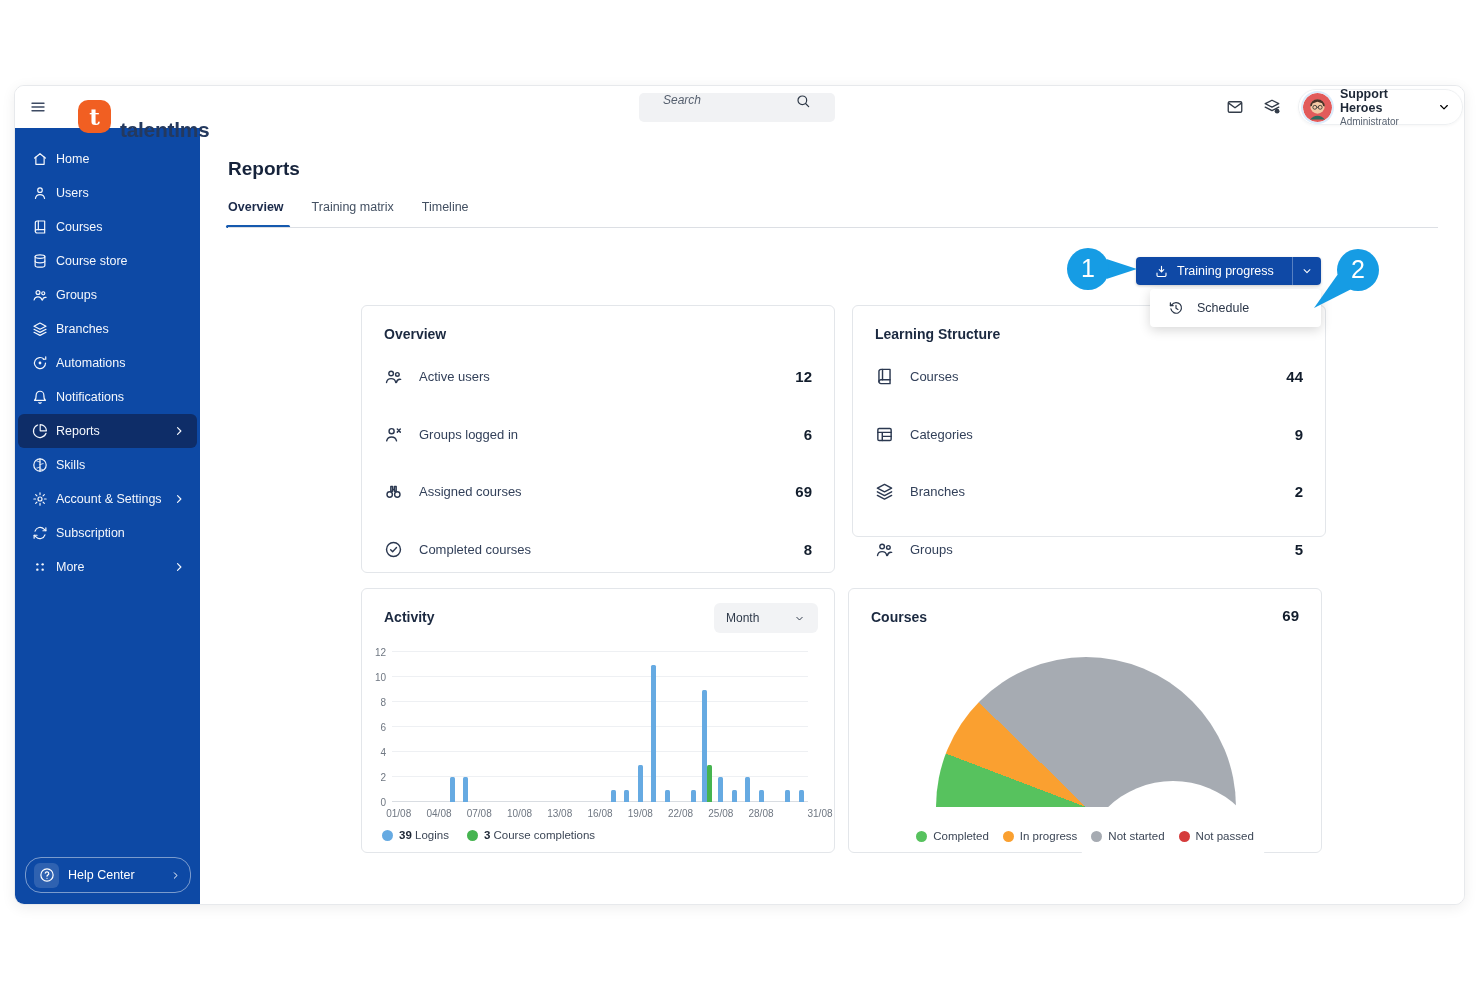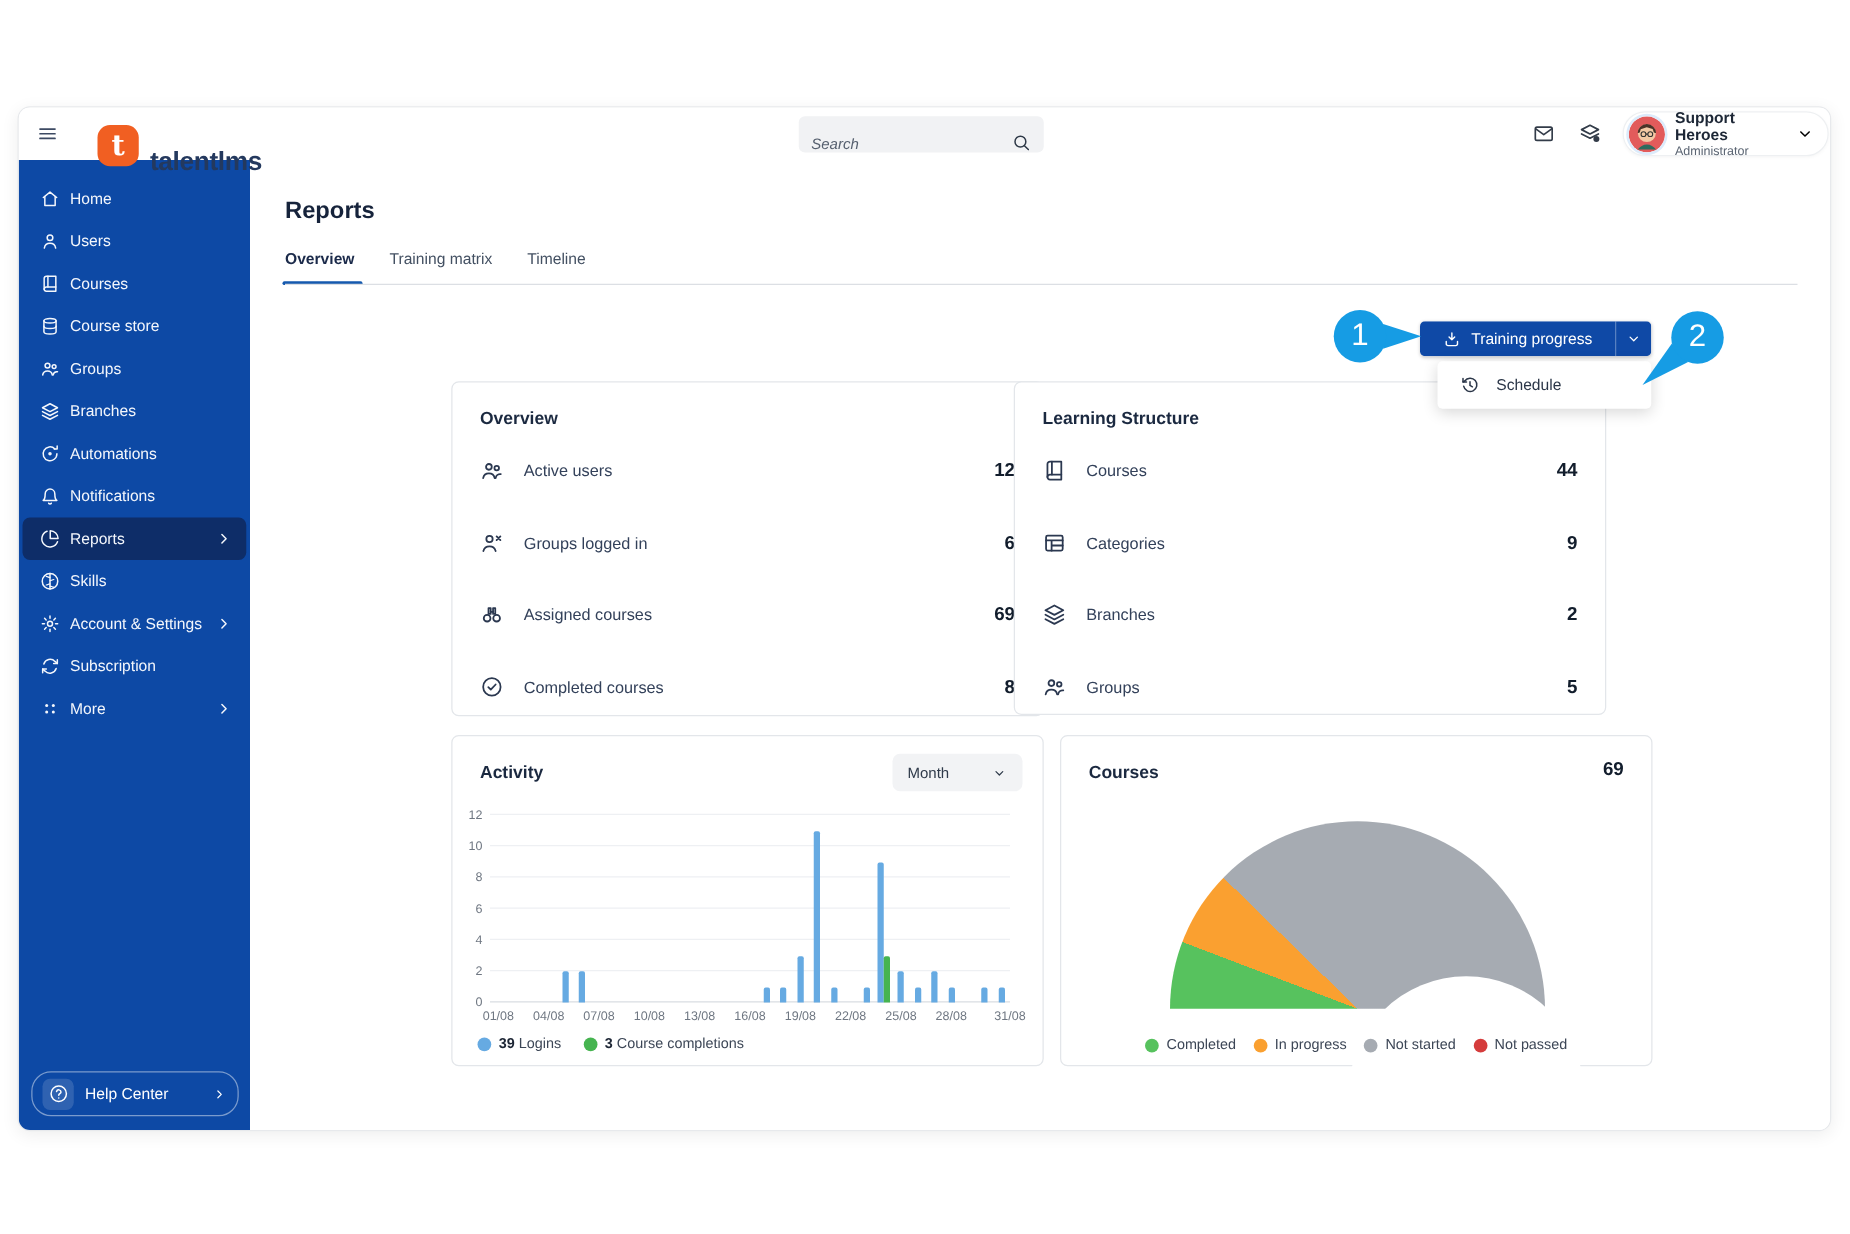--- a/index.html
+++ b/index.html
@@ -7,21 +7,21 @@
   .ic { width:1em; height:1em; stroke:currentColor; fill:none; stroke-width:1.8; stroke-linecap:round; stroke-linejoin:round; display:block; }
 
   .app { position:absolute; left:14px; top:85px; width:1451px; height:820px; background:#fff; border:1px solid #e7e9ec; border-radius:10px; box-shadow:0 3px 14px rgba(0,0,0,.07); overflow:hidden; }
 
   
   .topbar { position:absolute; left:0; top:0; right:0; height:42px; background:#fff; display:flex; align-items:center; z-index:5; }
   .hamburger { position:absolute; left:14px; top:12px; width:18px; height:18px; font-size:18px; color:#3d4a63; background:none; border:none; cursor:pointer; }
   .brand { position:absolute; left:63px; top:4px; display:flex; align-items:center; gap:9px; }
   .brand-mark { width:33px; height:33px; border-radius:10px; background:var(--brand-orange); color:#fff; display:flex; align-items:center; justify-content:center; font-size:23px; font-weight:bold; font-family:"DejaVu Serif",serif; }
   .brand-name { font-size:21px; font-weight:bold; color:#24395e; letter-spacing:-.3px;margin-top:28px; }
-  .search { position:absolute; left:624px; top:7px; width:196px; height:29px; background:#f1f2f4; border-radius:5px; display:flex; align-items:flex-end; padding:0 10px; cursor:text; }
+  .search { position:absolute; left:624px; top:7px; width:196px; height:29px; background:#f1f2f4; border-radius:5px; display:flex; align-items:flex-start; padding:0 24px; cursor:text; }
   .search-ph { flex:1; font-size:12px; font-style:italic; color:#555f6e; }
   .search .ic { font-size:16px; color:#2e3947; }
   .top-ic { position:absolute; top:12px; font-size:18px; color:#333c49; cursor:pointer; }
   .top-ic.mail { left:1211px; }
   .top-ic.stack { left:1248px; }
   .profile { position:absolute; left:1283px; top:3px; width:165px; height:36px; border:1px solid #eef0f2; border-radius:18px; display:flex; align-items:center; padding:0 10px 0 4px; gap:8px; cursor:pointer; box-shadow:0 1px 3px rgba(0,0,0,.04); }
   .avatar { width:29px; height:29px; border-radius:50%; overflow:hidden; flex:none; box-shadow:0 0 0 2px #dcebfb; }
   .p-texts { flex:1; line-height:1.15; }
   .p-name { font-size:12.5px; font-weight:bold; color:#1d2736; }
   .p-role { font-size:10px; color:#5a6472; }
@@ -63,21 +63,21 @@
   .ann-num { position:absolute; color:#fff; font-size:25px; width:42px; text-align:center; top:8px; }
   .ann1 { left:865px; top:118px; }
   .ann1 .ann-num { left:2px; }
   .ann2 { left:1107px; top:116px; }
   .ann2 .ann-num { left:30px; top:11px; }
 
   
   .card { position:absolute; background:#fff; border:1px solid #e3e6ea; border-radius:6px; }
   .card-title { position:absolute; left:22px; top:20px; font-size:14px; font-weight:bold; color:#1b2940; }
   .card-ov { left:161px; top:177px; width:474px; height:268px; }
-  .card-ls { left:611px; top:177px; width:474px; height:267px; }
+  .card-ls { left:652px; top:177px; width:474px; height:232px; }
   .card-act { left:161px; top:460px; width:474px; height:265px; }
   .card-crs { left:648px; top:460px; width:474px; height:265px; }
 
   .rows { position:absolute; left:22px; right:22px; top:42px; }
   .stat-row { height:57.5px; display:flex; align-items:center; gap:16px; }
   .stat-row .ic { font-size:19px; color:#2b3850; flex:none; }
   .stat-label { flex:1; font-size:13px; color:#33415a; }
   .stat-value { font-size:15px; font-weight:bold; color:#121d2c; }
 
   
@@ -486,21 +486,21 @@
           <span class="xlab" style="left:18.7px">01/08</span>
           <span class="xlab" style="left:59.0px">04/08</span>
           <span class="xlab" style="left:99.2px">07/08</span>
           <span class="xlab" style="left:139.5px">10/08</span>
           <span class="xlab" style="left:179.7px">13/08</span>
           <span class="xlab" style="left:220.0px">16/08</span>
           <span class="xlab" style="left:260.3px">19/08</span>
           <span class="xlab" style="left:300.5px">22/08</span>
           <span class="xlab" style="left:340.8px">25/08</span>
           <span class="xlab" style="left:381.0px">28/08</span>
-          <span class="xlab" style="left:428px">31/08</span>
+          <span class="xlab" style="left:440px">31/08</span>
         </div>
       <div class="chart-legend" id="act-legend">
           <span class="leg-item">
             <span class="leg-dot" style="background:#66aae2"></span>
             <span><b>39</b> Logins</span>
           </span>
           <span class="leg-item">
             <span class="leg-dot" style="background:#46b450"></span>
             <span><b>3</b> Course completions</span>
           </span>

